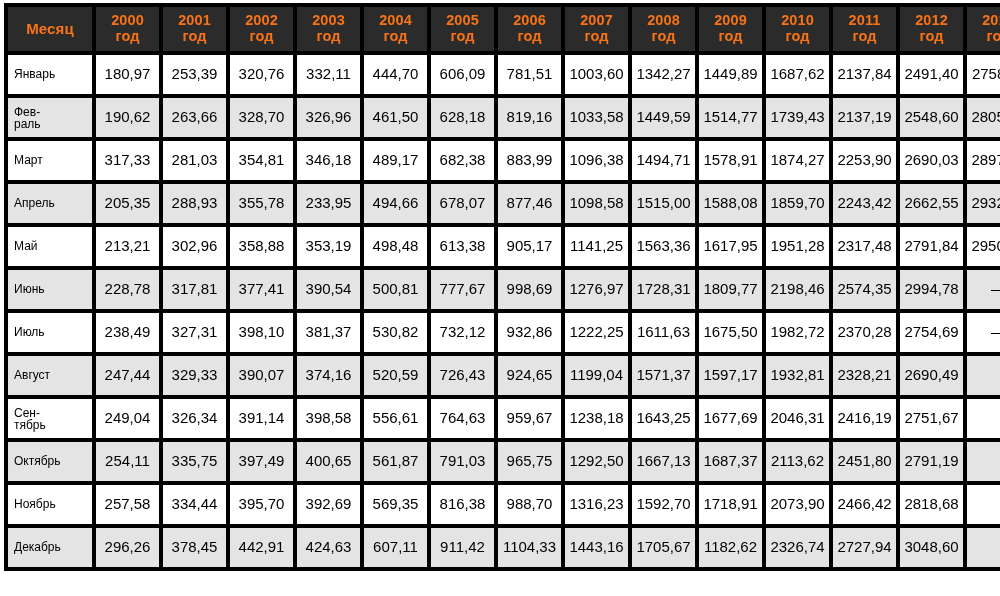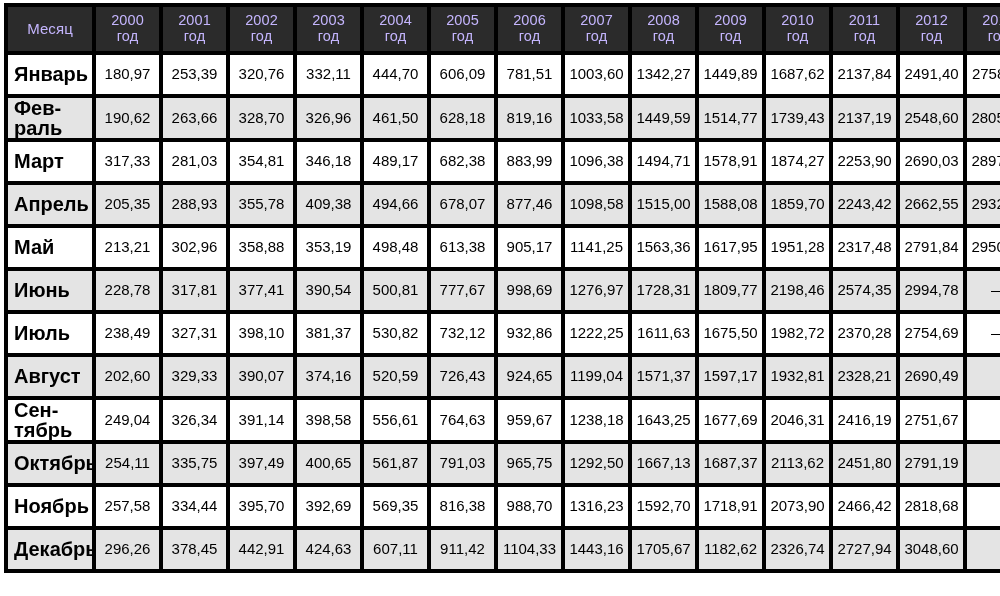--- a/index.html
+++ b/index.html
@@ -39,44 +39,44 @@
     font-size: 14.5px;
     line-height: 1.08;
     box-sizing: border-box;
     overflow: hidden;
     white-space: nowrap;
   }
 
   
   thead th {
     background: #2b2b2b;
-    color: #c4b5fd;
-    font-weight: normal;
+    color: #f97316;
+    font-weight: bold;
     text-align: center;
     height: 48px;
     vertical-align: middle;
     letter-spacing: .1px;
   }
   thead th.month-head {
     font-size: 15px;
   }
   thead th .yr-num { display: block; }
   thead th .yr-word { display: block; }
 
   
   tbody td {
     height: 43px;
     vertical-align: middle;
     color: #000000;
   }
   tbody td.month-cell {
-    font-weight: bold;
+    font-weight: normal;
     text-align: left;
     padding-left: 6px;
-    font-size: 20px;
+    font-size: 12px;
     white-space: normal;
     line-height: 1.02;
   }
   tbody td.val-cell {
     text-align: center;
     font-weight: normal;
     font-size: 15px;
   }
   tbody tr.row-light td { background: #ffffff; }
   tbody tr.row-dark  td { background: #e4e4e4; }
@@ -224,21 +224,21 @@
           <td class="val-cell">1874,27</td>
           <td class="val-cell">2253,90</td>
           <td class="val-cell">2690,03</td>
           <td class="val-cell">2897,19</td>
         </tr>
         <tr class="row-dark">
           <td class="month-cell"><span>Апрель</span></td>
           <td class="val-cell">205,35</td>
           <td class="val-cell">288,93</td>
           <td class="val-cell">355,78</td>
-          <td class="val-cell">409,38</td>
+          <td class="val-cell">233,95</td>
           <td class="val-cell">494,66</td>
           <td class="val-cell">678,07</td>
           <td class="val-cell">877,46</td>
           <td class="val-cell">1098,58</td>
           <td class="val-cell">1515,00</td>
           <td class="val-cell">1588,08</td>
           <td class="val-cell">1859,70</td>
           <td class="val-cell">2243,42</td>
           <td class="val-cell">2662,55</td>
           <td class="val-cell">2932,06</td>
@@ -289,21 +289,21 @@
           <td class="val-cell">1222,25</td>
           <td class="val-cell">1611,63</td>
           <td class="val-cell">1675,50</td>
           <td class="val-cell">1982,72</td>
           <td class="val-cell">2370,28</td>
           <td class="val-cell">2754,69</td>
           <td class="val-cell">—</td>
         </tr>
         <tr class="row-dark">
           <td class="month-cell"><span>Август</span></td>
-          <td class="val-cell">202,60</td>
+          <td class="val-cell">247,44</td>
           <td class="val-cell">329,33</td>
           <td class="val-cell">390,07</td>
           <td class="val-cell">374,16</td>
           <td class="val-cell">520,59</td>
           <td class="val-cell">726,43</td>
           <td class="val-cell">924,65</td>
           <td class="val-cell">1199,04</td>
           <td class="val-cell">1571,37</td>
           <td class="val-cell">1597,17</td>
           <td class="val-cell">1932,81</td>

